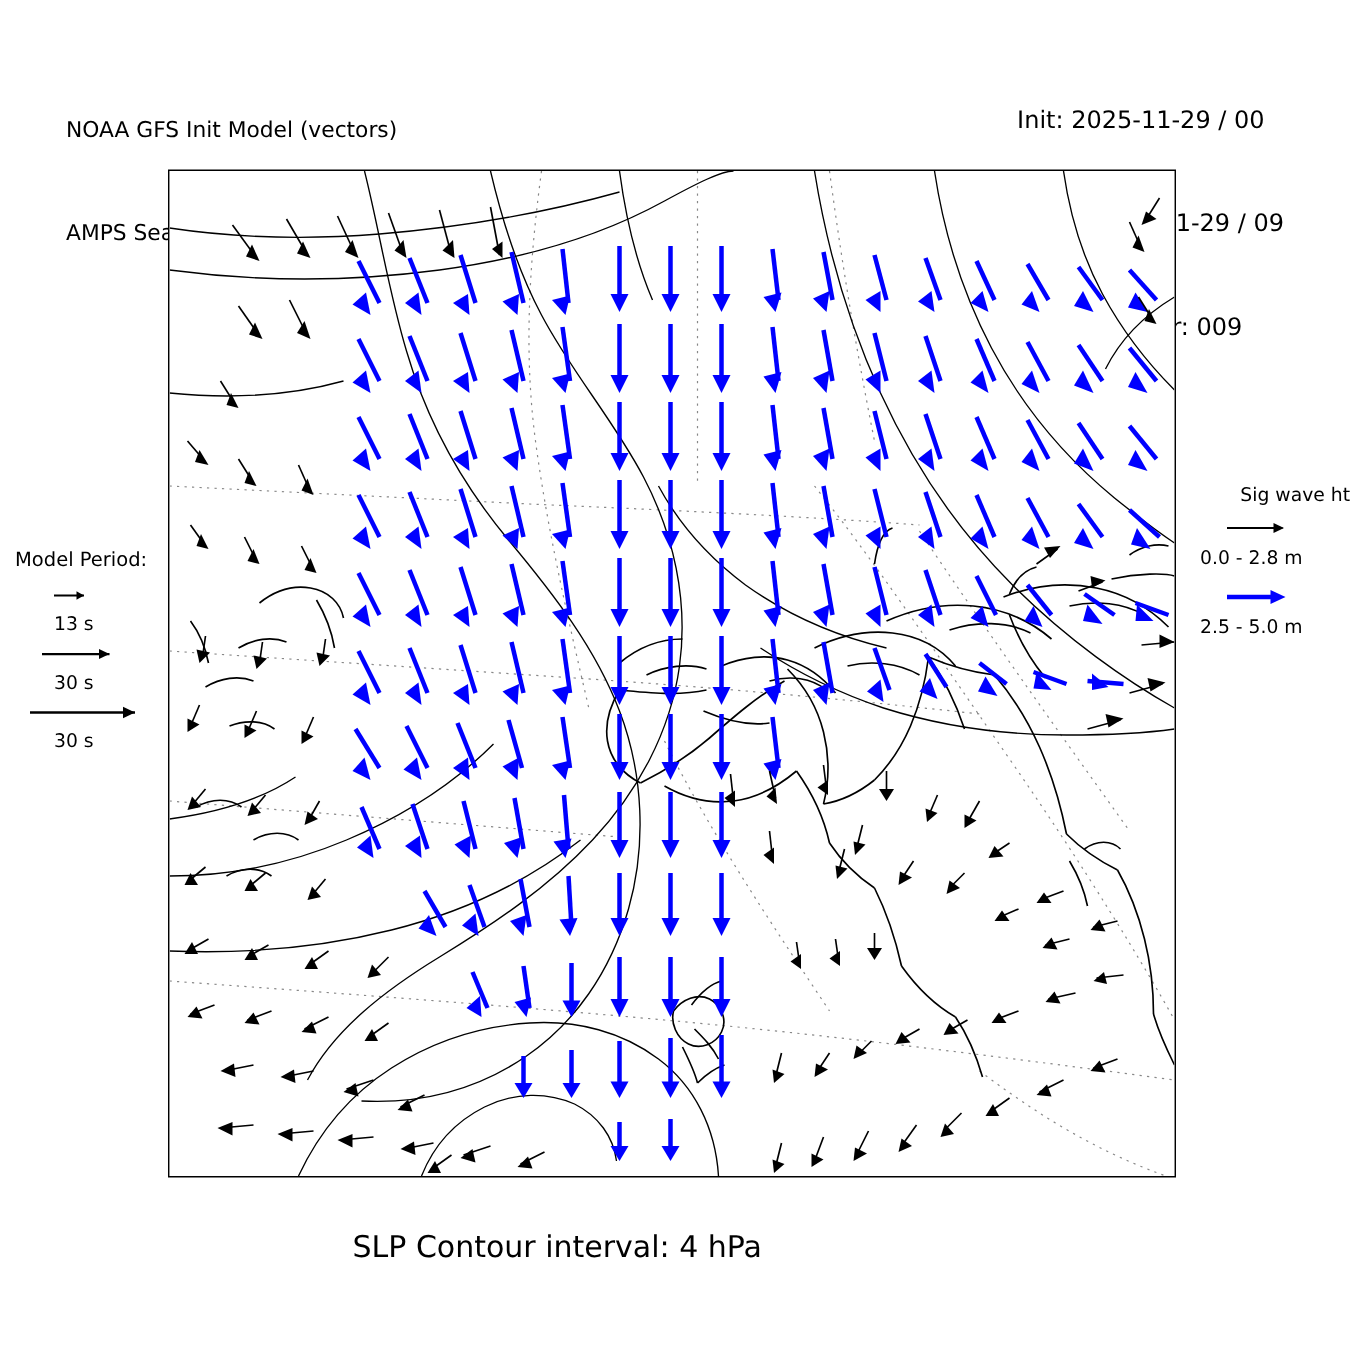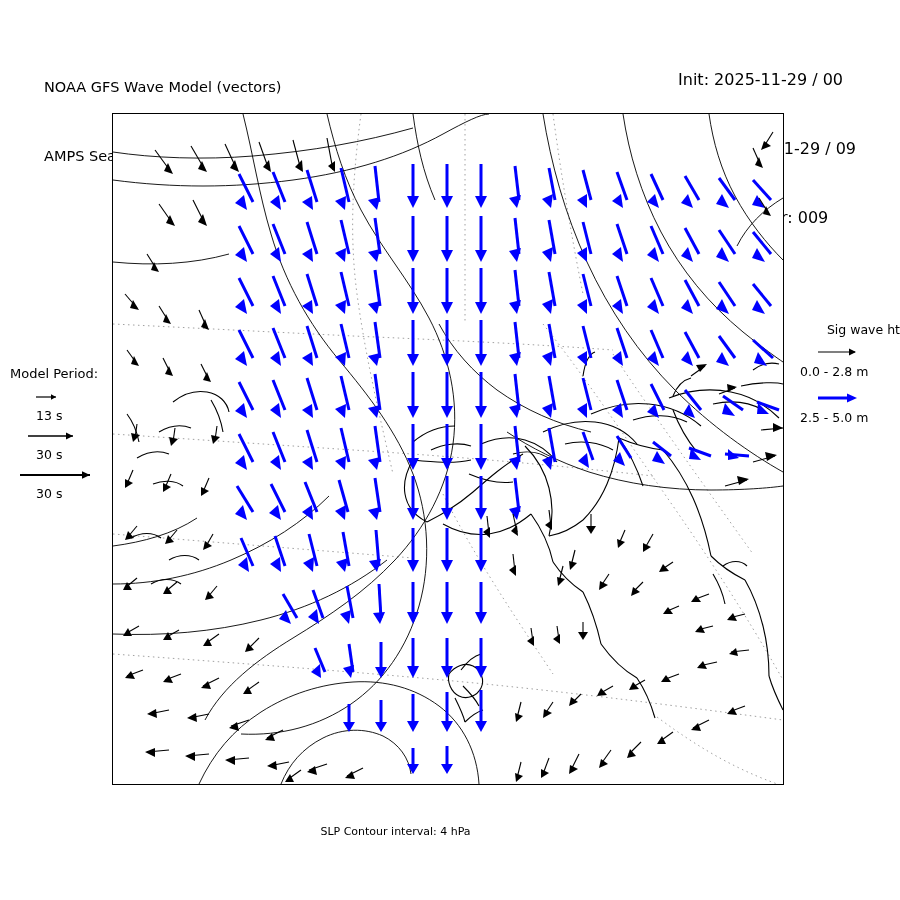--- a/index.html
+++ b/index.html
@@ -85,33 +85,32 @@
     white-space: nowrap;
     margin-top: 2px;
     margin-bottom: 12px;
   }
   .footer {
     position: absolute;
     left: 0;
     top: 820px;
     width: 743px;
     text-align: center;
-    font-size: 11px;
+    font-size: 20px;
     line-height: 23px;
-    padding-left: 24px;
   }
   .footer div {
     white-space: pre;
   }
 </style>
 </head>
 <body>
 
 <div class="title-left">
-  <div>NOAA GFS Wave Model (vectors)</div>
+  <div>NOAA GFS Init Model (vectors)</div>
   <div>AMPS Sea-level Pressure (contours)</div>
 </div>
 
 <div class="title-right">
   <div>Init: 2025-11-29 / 00</div>
   <div>Valid: 2025-11-29 / 09</div>
   <div>Forecast hour: 009</div>
 </div>
 
 <div class="legend-period">

